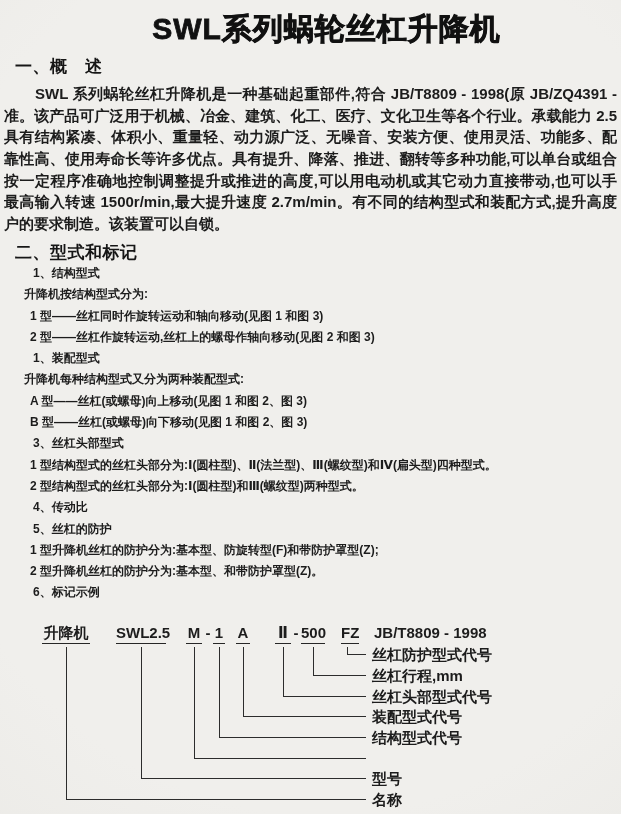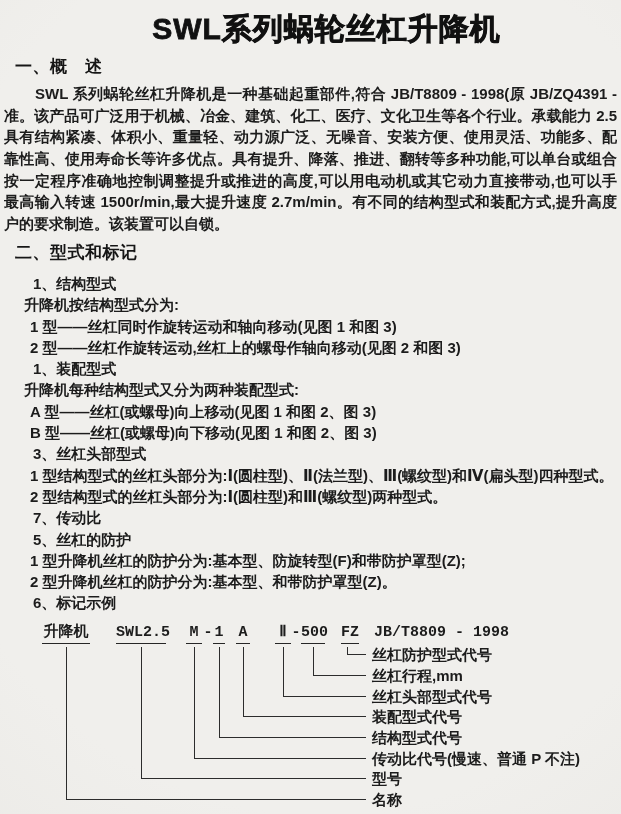--- a/index.html
+++ b/index.html
@@ -41,40 +41,39 @@
     width: 613px;
     font-size: 15px;
     font-weight: 600;
     line-height: 21.7px;
   }
   .pline { height: 21.7px; overflow: hidden; text-align: justify; text-align-last: justify; }
   .pline.first { text-indent: 31px; }
   .pline.last { text-align-last: left; }
   .list {
     position: absolute;
-    top: 273px; left: 4px;
+    top: 263px; left: 4px;
     width: 615px;
-    font-size: 15px;
+    font-size: 12px;
     font-weight: 600;
     line-height: 21.3px;
   }
   .li { height: 21.3px; overflow: hidden; white-space: nowrap; }
   .li.h { padding-left: 29px; }
   .li.n { padding-left: 20px; }
   .li.t { padding-left: 26px; }
   .diagram { position: absolute; inset: 0; pointer-events: none; }
   .code {
     position: absolute;
     top: 624px;
     height: 20px;
     font-size: 15px;
     font-weight: 700;
     text-align: center;
     line-height: 17px;
-    font-family: Liberation Mono, monospace;
   }
   .code.u { border-bottom: 1.5px solid #262626; }
   .code.std { font-weight: 600; text-align: left; }
   .vline { position: absolute; width: 1.4px; background: #2c2c2c; }
   .hline { position: absolute; height: 1.4px; background: #2c2c2c; }
   .dlabel {
     position: absolute;
     left: 372px;
     font-size: 15px;
     font-weight: 600;
@@ -108,21 +107,21 @@
     <div class="li n">升降机按结构型式分为:</div>
     <div class="li t">1 型——丝杠同时作旋转运动和轴向移动(见图 1 和图 3)</div>
     <div class="li t">2 型——丝杠作旋转运动,丝杠上的螺母作轴向移动(见图 2 和图 3)</div>
     <div class="li h">1、装配型式</div>
     <div class="li n">升降机每种结构型式又分为两种装配型式:</div>
     <div class="li t">A 型——丝杠(或螺母)向上移动(见图 1 和图 2、图 3)</div>
     <div class="li t">B 型——丝杠(或螺母)向下移动(见图 1 和图 2、图 3)</div>
     <div class="li h">3、丝杠头部型式</div>
     <div class="li t">1 型结构型式的丝杠头部分为:Ⅰ(圆柱型)、Ⅱ(法兰型)、Ⅲ(螺纹型)和Ⅳ(扁头型)四种型式。</div>
     <div class="li t">2 型结构型式的丝杠头部分为:Ⅰ(圆柱型)和Ⅲ(螺纹型)两种型式。</div>
-    <div class="li h">7、传动比</div>
+    <div class="li h">4、传动比</div>
     <div class="li h">5、丝杠的防护</div>
     <div class="li t">1 型升降机丝杠的防护分为:基本型、防旋转型(F)和带防护罩型(Z);</div>
     <div class="li t">2 型升降机丝杠的防护分为:基本型、和带防护罩型(Z)。</div>
     <div class="li h">6、标记示例</div>
   </div>
 
   <div class="diagram">
 
     <span class="code u" style="left:42px;  width:48px;">升降机</span>
     <span class="code u" style="left:116px; width:50px;">SWL2.5</span>
@@ -152,19 +151,18 @@
     <div class="hline" style="left:218.5px; top:737px; width:147.5px;"></div>
     <div class="hline" style="left:193.5px; top:757.5px; width:172.5px;"></div>
     <div class="hline" style="left:140.5px; top:778px; width:225.5px;"></div>
     <div class="hline" style="left:65.5px;  top:798.5px; width:300.5px;"></div>
 
     <div class="dlabel" style="top:646px;">丝杠防护型式代号</div>
     <div class="dlabel" style="top:667px;">丝杠行程,mm</div>
     <div class="dlabel" style="top:687.5px;">丝杠头部型式代号</div>
     <div class="dlabel" style="top:708px;">装配型式代号</div>
     <div class="dlabel" style="top:729px;text-align:right;">结构型式代号</div>
-    <div class="dlabel" style="top:749.5px;">传动比代号(慢速、普通 P 不注)</div>
     <div class="dlabel" style="top:770px;">型号</div>
     <div class="dlabel" style="top:790.5px;">名称</div>
 
   </div>
 
 </div>
 
 </body></html>

